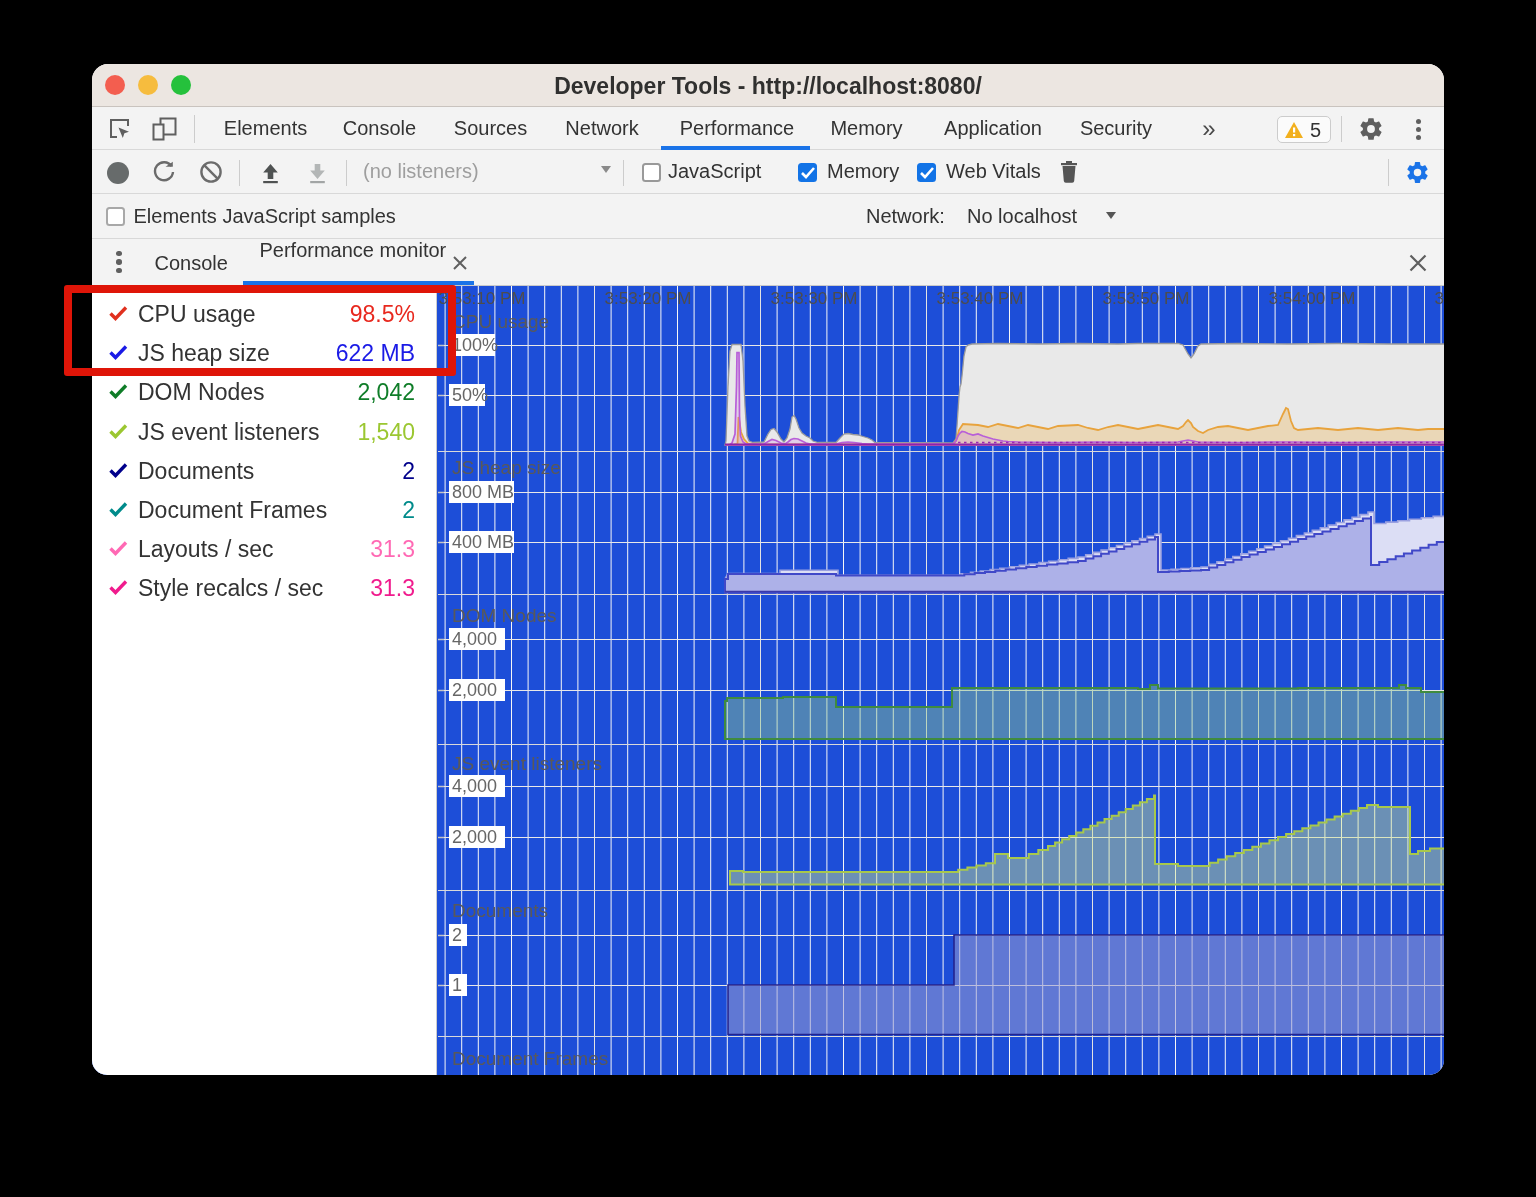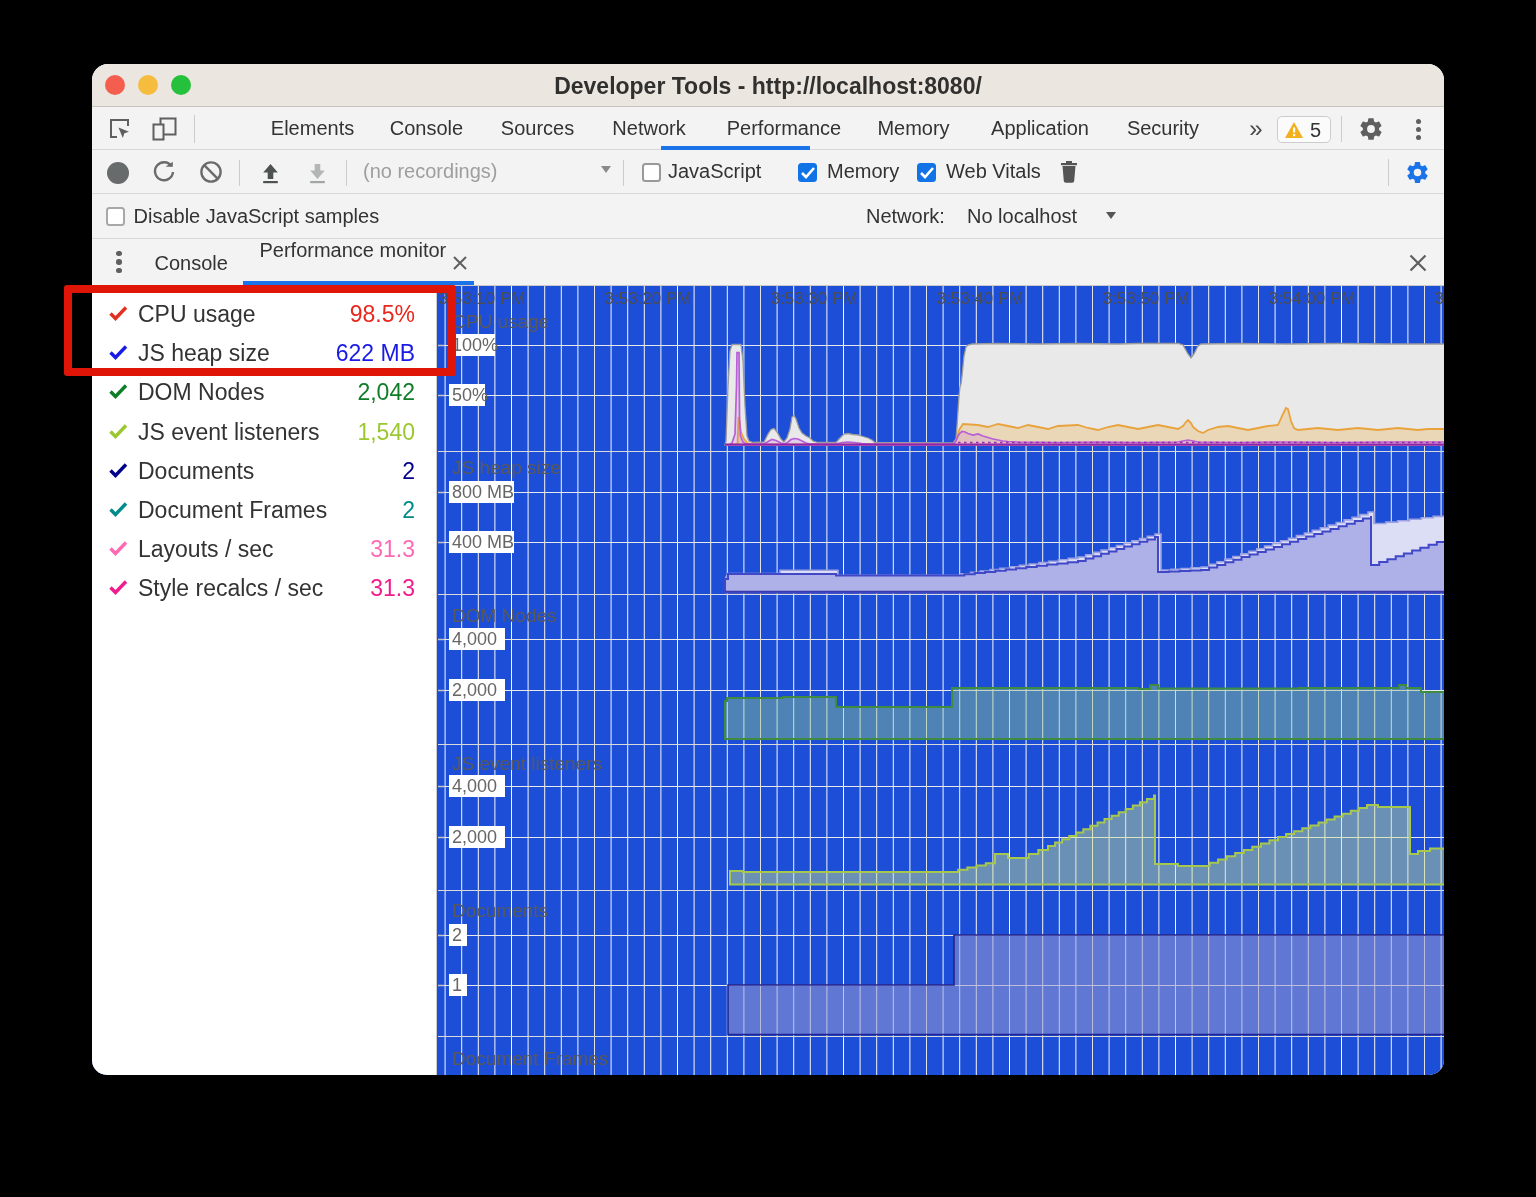--- a/index.html
+++ b/index.html
@@ -5,21 +5,21 @@
 #win { position:absolute; left:92px; top:64px; width:1352px; height:1011px; background:#fff; border-radius:16px 16px 15px 15px; overflow:hidden; }
 .abs { position:absolute; }
 #titlebar { position:absolute; left:0; top:0; width:100%; height:43px; background:#ece6e1; border-bottom:1px solid #c9c3be; }
 .light { position:absolute; top:10.5px; width:20px; height:20px; border-radius:50%; }
 #title { position:absolute; top:9px; left:0; width:100%; text-align:center; font-size:23px; font-weight:bold; color:#30302f; }
 #row1 { position:absolute; left:0; top:43px; width:100%; height:43px; background:#f3f3f3; border-bottom:1px solid #d8d8d8; }
 #row2 { position:absolute; left:0; top:86px; width:100%; height:44px; background:#f3f3f3; border-bottom:1px solid #d8d8d8; }
 #row3 { position:absolute; left:0; top:130px; width:100%; height:45px; background:#f3f3f3; border-bottom:1px solid #d8d8d8; }
 #row4 { position:absolute; left:0; top:175px; width:100%; height:47px; background:#f3f3f3; border-bottom:1px solid #c9c9c9; }
 #content { position:absolute; left:0; top:222px; width:100%; height:789px; background:#1d4ed8; }
-.tab { position:absolute; top:0; height:43px; line-height:43px; font-size:20px; color:#333; transform:translateX(-50%);margin-left:47px; }
+.tab { position:absolute; top:0; height:43px; line-height:43px; font-size:20px; color:#333; transform:translateX(-50%); }
 .vsep { position:absolute; width:1px; background:#ccc; }
 .txt { position:absolute; font-size:20px; color:#333; white-space:nowrap; }
 .gray { color:#9e9e9e; }
 .cb { position:absolute; width:19px; height:19px; background:#fff; border:2px solid #999; border-radius:3.5px; }
 .cbb { position:absolute; width:19px; height:19px; background:#1273e6; border-radius:3.5px; }
 .cbb svg { position:absolute; left:2.5px; top:3.5px; }
 .dot { position:absolute; border-radius:50%; background:#5f5f5f; }
 .tri { width:0; height:0; border-left:5.5px solid transparent; border-right:5.5px solid transparent; border-top:7px solid #8a8a8a; position:absolute; }
 #sidebar { position:absolute; left:0; top:0; width:345px; height:789px; border-right:1px solid #ccc; background:#fff; }
 .mrow { position:absolute; left:0; width:345px; height:39.2px; }
@@ -90,21 +90,21 @@
     <div class="vsep" style="left:147px;top:10px;height:26px;"></div>
     <svg class="ic" style="left:170px;top:14px" width="17" height="20" viewBox="0 0 17 20">
         <path fill="#4f5252" d="M8.5 0 L15.8 8.6 H11.3 V15 H5.7 V8.6 H1.2 Z"></path>
         <rect x="1.2" y="17" width="14.6" height="2.2" fill="#4f5252"></rect>
       </svg>
     <svg class="ic" style="left:217px;top:14px" width="17" height="20" viewBox="0 0 17 20">
         <path fill="#b3b6b6" d="M8.5 15 L15.8 6.4 H11.3 V0 H5.7 V6.4 H1.2 Z"></path>
         <rect x="1.2" y="17" width="14.6" height="2.2" fill="#a2a5a5"></rect>
       </svg>
     <div class="vsep" style="left:254px;top:10px;height:26px;"></div>
-    <div class="txt gray" style="left:271px;top:10px;">(no recordings)</div>
+    <div class="txt gray" style="left:271px;top:10px;">(no listeners)</div>
     <div class="tri" style="left:509px;top:16px;"></div>
     <div class="vsep" style="left:531px;top:10px;height:26px;"></div>
     <div class="cb" style="left:549.5px;top:13px;"></div>
     <div class="txt" style="left:576px;top:10px;">JavaScript</div>
     <div class="cbb" style="left:706px;top:13px;">
         <svg width="14" height="12" viewBox="0 0 14 12">
           <path d="M1 6 L5 10 L13 1" fill="none" stroke="#fff" stroke-width="2.6"></path>
         </svg>
       </div>
     <div class="txt" style="left:735px;top:10px;">Memory</div>
@@ -119,21 +119,21 @@
         <rect x="0" y="2" width="16" height="2.2" fill="#555"></rect>
         <rect x="5" y="0" width="6" height="2.5" fill="#555"></rect>
       </svg>
     <div class="vsep" style="left:1296px;top:9px;height:27px;"></div>
     <svg class="ic" style="left:1313px;top:10px" width="25" height="25" viewBox="0 0 24 24">
         <path fill="#1a73e8" d="M19.4 13c.04-.33.06-.66.06-1s-.02-.67-.06-1l2.1-1.65c.19-.15.24-.42.12-.64l-2-3.46c-.12-.22-.39-.3-.61-.22l-2.49 1c-.52-.4-1.08-.73-1.69-.98l-.38-2.65A.49.49 0 0 0 14 2h-4c-.25 0-.46.18-.49.42l-.38 2.65c-.61.25-1.17.59-1.69.98l-2.49-1c-.23-.09-.49 0-.61.22l-2 3.46c-.13.22-.07.49.12.64L4.56 11c-.04.33-.06.66-.06 1s.02.67.06 1l-2.1 1.65c-.19.15-.24.42-.12.64l2 3.46c.12.22.39.3.61.22l2.49-1c.52.4 1.08.73 1.69.98l.38 2.65c.03.24.24.42.49.42h4c.25 0 .46-.18.49-.42l.38-2.65c.61-.25 1.17-.59 1.69-.98l2.49 1c.23.09.49 0 .61-.22l2-3.46c.12-.22.07-.49-.12-.64L19.4 13zM12 15.6A3.6 3.6 0 1 1 12 8.4a3.6 3.6 0 0 1 0 7.2z"></path>
       </svg>
   </div>
   <div id="row3">
     <div class="cb" style="left:13.5px;top:13px;border-color:#a8a8a8"></div>
-    <div class="txt" style="left:41.5px;top:11px;">Disable JavaScript samples</div>
+    <div class="txt" style="left:41.5px;top:11px;">Elements JavaScript samples</div>
     <div class="txt" style="left:774px;top:11px;">Network:</div>
     <div class="txt" style="left:875px;top:11px;">No localhost</div>
     <div class="tri" style="left:1014px;top:18px;border-top-color:#555"></div>
   </div>
   <div id="row4">
     <div class="dot" style="left:24px;top:11.5px;width:5.5px;height:5.5px"></div>
     <div class="dot" style="left:24px;top:20px;width:5.5px;height:5.5px"></div>
     <div class="dot" style="left:24px;top:28.5px;width:5.5px;height:5.5px"></div>
     <div class="txt" style="left:62.5px;top:13px;">Console</div>
     <div class="txt" style="left:167.5px;top:0;">Performance monitor</div>

